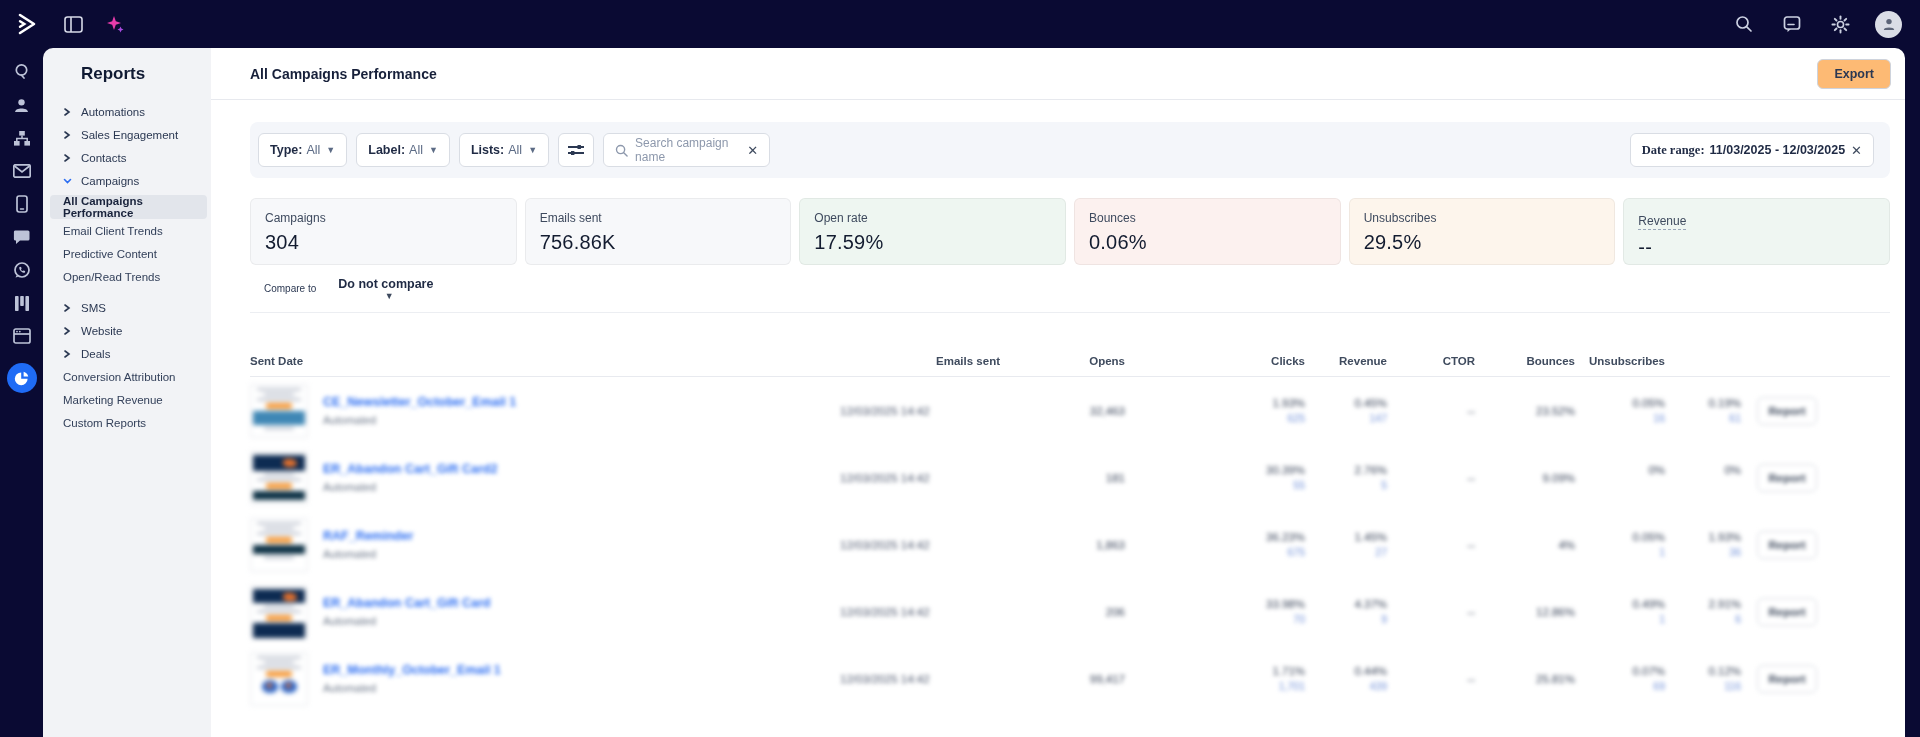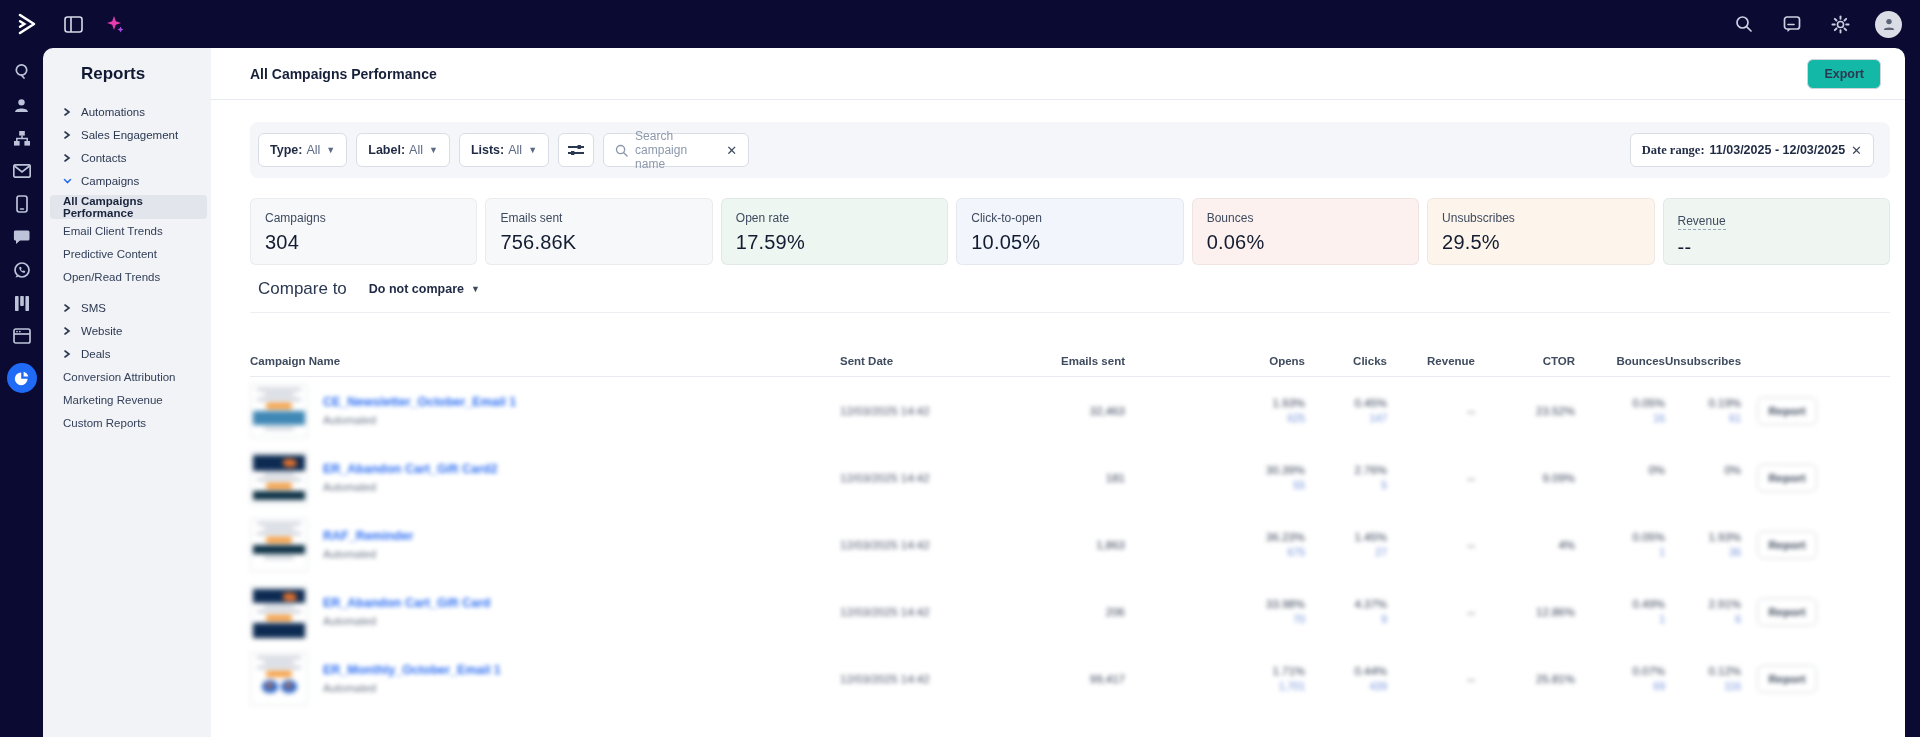--- a/index.html
+++ b/index.html
@@ -34,34 +34,34 @@
   .side-child { padding-left:20px; color:#33405a; }
   .side-child.selected { background:#e2e5eb; border-radius:4px; margin:0 4px 0 7px; padding-left:13px; font-weight:700; color:#19233c; height:24px; }
   .gap-lg { height:8px; }
   .gap-sm { height:3px; }
 
   
   .main { flex:1; background:#ffffff; display:flex; flex-direction:column; }
   .main-header { height:52px; display:flex; align-items:center; padding:0 8px 0 39px;
     border-bottom:1px solid #e7e9ee; flex-shrink:0; }
   .page-title { font-size:14px; font-weight:700; color:#17203a; }
-  .export-btn { margin-left:auto; height:30px; padding:0 16px; background:#14b8a6; border:1px solid #ced3dc;
-    border-radius:6px; font-size:12.5px; font-weight:600; color:#2b3852; cursor:pointer; margin-right:16px; }
+  .export-btn { margin-left:auto; height:30px; padding:0 16px; background:#fdba74; border:1px solid #ced3dc;
+    border-radius:6px; font-size:12.5px; font-weight:600; color:#2b3852; cursor:pointer; margin-right:6px; }
   .content { flex:1; padding:0 15px 0 39px; overflow:hidden; }
 
   
   .filterbar { margin-top:22px; height:56px; background:#f4f6fa; border-radius:8px;
     display:flex; align-items:center; padding:0 12px 0 8px; }
   .chip { height:34px; background:#fff; border:1px solid #d9dde4; border-radius:6px;
     display:flex; align-items:center; padding:0 11px; margin-right:9px; font-size:12.5px; cursor:pointer; }
   .chip b { color:#1f2a44; font-weight:700; margin-right:4px; }
   .chip .val { color:#5c6b85; }
   .chip .caret { margin-left:6px; color:#5c6b85; font-size:9px; }
   .chip-icon { width:36px; justify-content:center; padding:0; }
-  .chip-search { width:146px; cursor:text; }
+  .chip-search { width:167px; cursor:text; }
   .chip-search .ph { color:#8d98ac; font-size:12px; flex:1; margin-left:7px; }
   .chip-x { color:#3e4a5e; font-size:13px; margin-left:6px; cursor:pointer; }
   .chip-date { margin-left:auto; margin-right:4px; }
   .chip-date b { margin-right:5px;font-family:Liberation Serif, serif; }
   .chip-date .val { color:#1f2a44; font-weight:600; }
 
   
   .cards { display:flex; gap:8px; margin-top:20px; }
   .card { flex:1; height:67px; border-radius:6px; border:1px solid rgba(0,0,0,0.05); padding:12px 14px; }
   .card .lbl { font-size:12px; color:#3e4a5e; margin-bottom:6px; }
@@ -71,22 +71,22 @@
   .t-green { background:#eef6f1; }
   .t-pink  { background:#fdf3f3; }
   .t-blue  { background:#f2f5fc; }
   .t-red   { background:#fcf1ef; }
   .t-cream { background:#fdf5ec; }
   .t-mint  { background:#eff6f2; }
 
   
   .compare-row { margin-top:14px; padding-bottom:14px; border-bottom:1px solid #eceef2;
     display:flex; align-items:center; height:34px; }
-  .compare-label { font-size:17px; color:#2b3852; margin-left:8px; }
-  .compare-dd { margin-left:22px; font-size:12.5px; color:#1f2a44; font-weight:600; display:flex; align-items:center; cursor:pointer; }
+  .compare-label { font-size:10px; color:#2b3852; margin-left:14px; }
+  .compare-dd { margin-left:22px; font-size:12.5px; color:#1f2a44; font-weight:600; display:flex; align-items:center; cursor:pointer;flex-direction:column; }
   .compare-dd .caret { margin-left:7px; font-size:9px; color:#3e4a5e; }
 
   
   .tbl { margin-top:42px; }
   .tbl-grid { display:grid; grid-template-columns:590px 160px 125px 180px 82px 88px 100px 90px 76px 149px; }
   .th { font-size:11.5px; font-weight:700; color:#3f4b5e; padding-bottom:9px; }
   .th.r { text-align:right; }
   .tbl-head { border-bottom:1px solid #e8eaef; }
   .row { height:67px; align-items:center; }
   .cell-r { text-align:right; padding-top:0; }
@@ -381,24 +381,20 @@
           <div class="val">304</div>
         </div>
         <div class="card t-gray">
           <div class="lbl">Emails sent</div>
           <div class="val">756.86K</div>
         </div>
         <div class="card t-green">
           <div class="lbl">Open rate</div>
           <div class="val">17.59%</div>
         </div>
-        <div class="card t-blue">
-          <div class="lbl">Click-to-open</div>
-          <div class="val">10.05%</div>
-        </div>
         <div class="card t-red">
           <div class="lbl">Bounces</div>
           <div class="val">0.06%</div>
         </div>
         <div class="card t-cream">
           <div class="lbl">Unsubscribes</div>
           <div class="val">29.5%</div>
         </div>
         <div class="card t-mint">
           <div class="lbl dotted">Revenue</div>
@@ -409,21 +405,20 @@
       <div class="compare-row">
         <span class="compare-label">Compare to</span>
         <span class="compare-dd">
           <span>Do not compare</span>
           <span class="caret">▼</span>
         </span>
       </div>
 
       <div class="tbl">
         <div class="tbl-grid tbl-head">
-          <div class="th">Campaign Name</div>
           <div class="th">Sent Date</div>
           <div class="th r">Emails sent</div>
           <div class="th r">Opens</div>
           <div class="th r">Clicks</div>
           <div class="th r">Revenue</div>
           <div class="th r">CTOR</div>
           <div class="th r">Bounces</div>
           <div class="th r">Unsubscribes</div>
           <div class="th"></div>
         </div>

